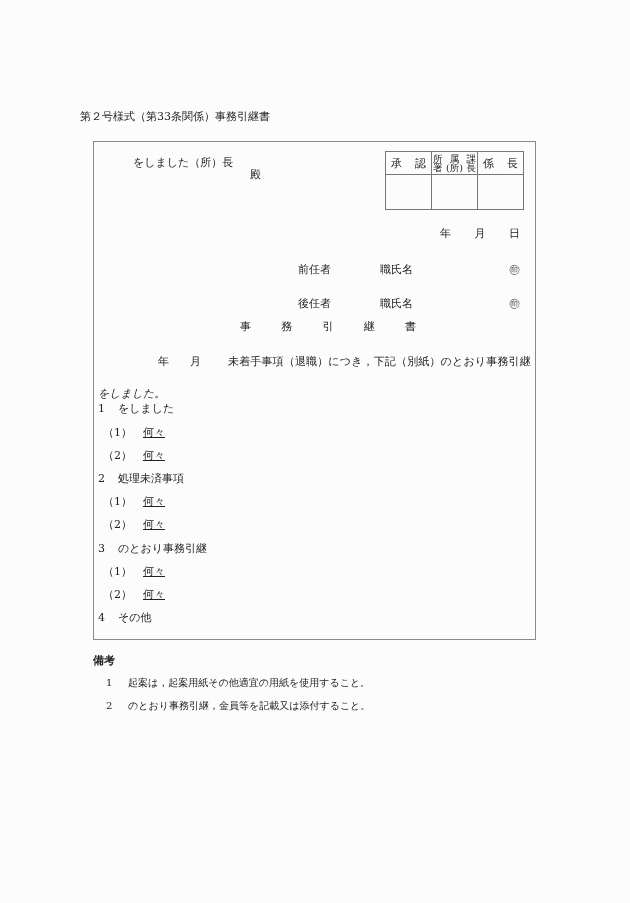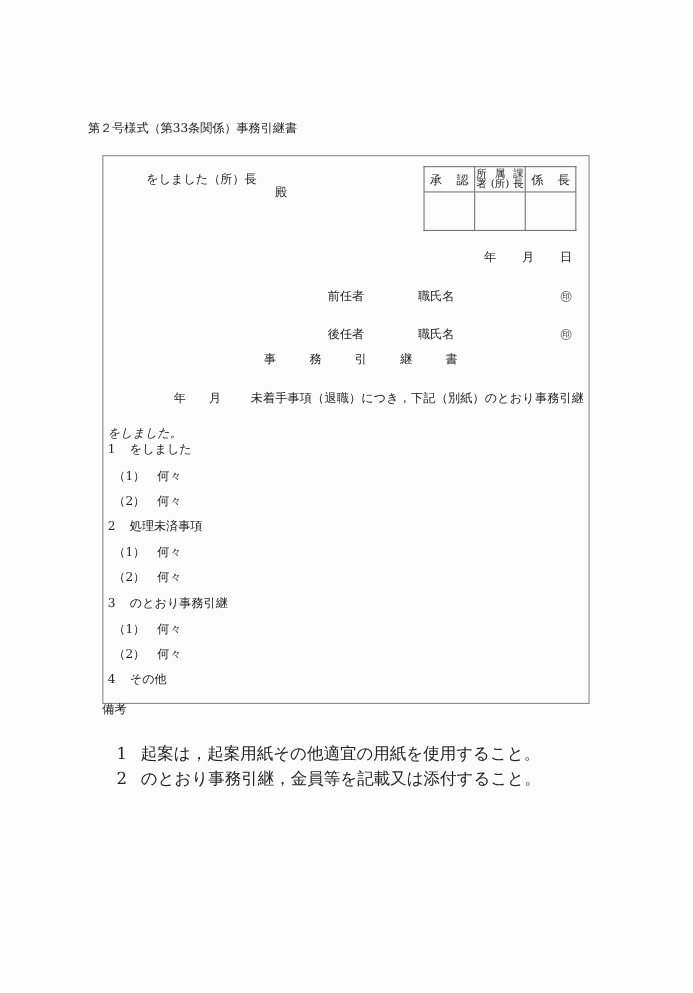--- a/index.html
+++ b/index.html
@@ -62,25 +62,25 @@
     #doc-title { top: 321px; left: 240px; width: 176px; display: flex; justify-content: space-between; }
 
     #body-line1 { top: 356px; left: 98px; width: 434px; }
     #body-line1 .y { position: absolute; left: 60px; }
     #body-line1 .m { position: absolute; left: 92px; }
     #body-line1 .rest { position: absolute; left: 130px; letter-spacing: 0.15px; }
     #body-line2 { top: 388px; left: 98px; font-style: italic; }
 
     .item { position: absolute; left: 98px; font-size: 11px; line-height: 1; white-space: nowrap; }
     .item .num { display: inline-block; width: 20px; }
-    .sub { position: absolute; left: 103px; font-size: 11px; line-height: 1; white-space: nowrap; }
+    .sub { position: absolute; left: 103px; font-size: 11px; line-height: 1; white-space: nowrap; text-decoration: underline; }
     .sub .num { display: inline-block; width: 40px; }
 
-    #notes-title { top: 639px; left: 93px; }
-    .note { position: absolute; left: 106px; font-size: 15px; line-height: 1; white-space: nowrap; }
+    #notes-title { top: 655px; left: 93px; font-weight: bold; }
+    .note { position: absolute; left: 106px; font-size: 10px; line-height: 1; white-space: nowrap; }
     .note .num { display: inline-block; width: 22px; }
   </style>
 </head>
 <body>
 
 <div class="abs" id="form-title">第２号様式（第33条関係）事務引継書</div>
 
 <div id="outer-box"></div>
 
 <div class="abs" id="addressee">をしました（所）長</div>

